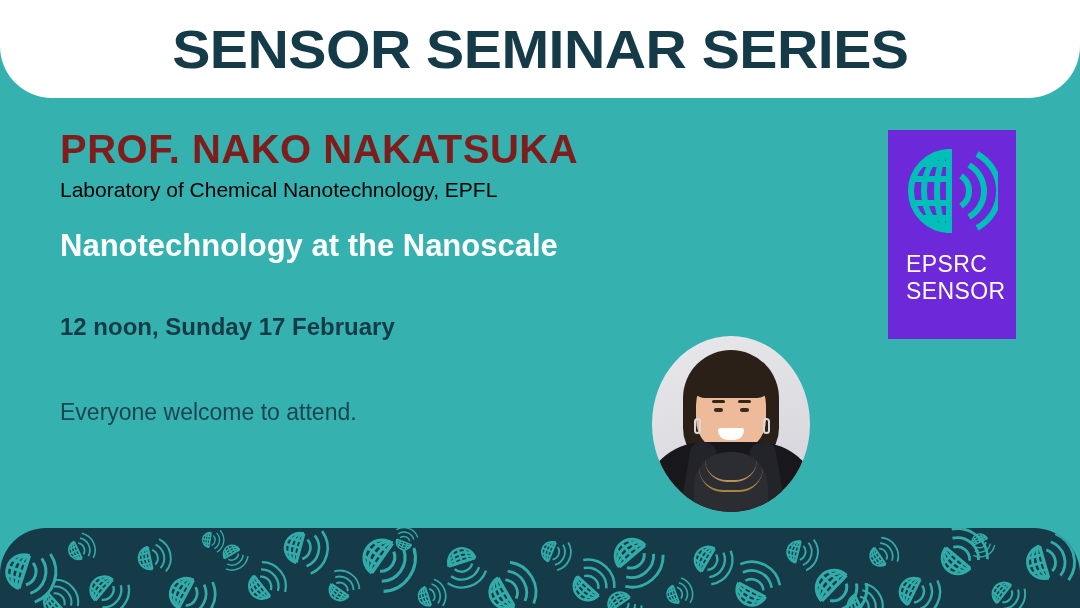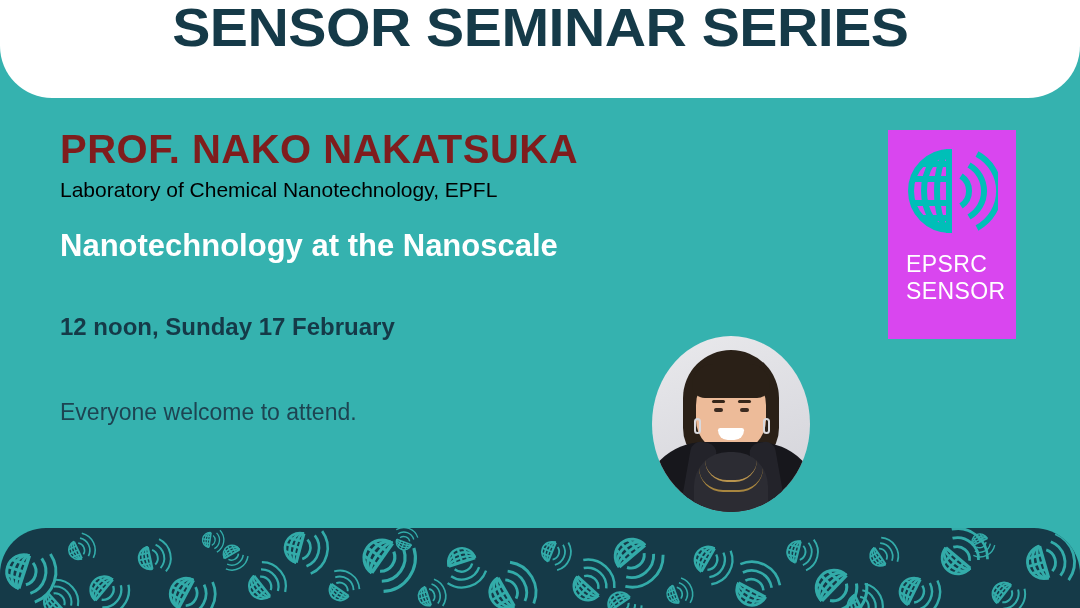--- a/index.html
+++ b/index.html
@@ -15,21 +15,21 @@
     overflow:hidden;
   }
 
   
   #header-band {
     position:absolute; left:0; top:0;
     width:1080px; height:98px;
     background:#ffffff;
     border-bottom-left-radius:52px;
     border-bottom-right-radius:52px;
-    display:flex; justify-content:center;
+    display:flex; align-items:center; justify-content:center;
   }
   #series-title {
     font-size:54px;
     font-weight:900;
     color:#153a48;
     letter-spacing:-0.5px;
     transform:scaleX(1.06);
     white-space:nowrap;
     line-height:1;
   }
@@ -175,21 +175,21 @@
     border-radius:4px;
   }
   #portrait .earring-l { left:42px; }
   #portrait .earring-r { right:40px; }
 
   
   #epsrc-logo {
     position:absolute;
     left:888px; top:130px;
     width:128px; height:209px;
-    background:#d946ef;
+    background:#6d28d9;
     padding:17px 0 0 18px;
   }
   #epsrc-logo .mark {
     width:92px; height:88px;
     position:relative;
   }
   #epsrc-logo .mark svg { display:block; }
   #epsrc-logo .logo-text {
     margin-top:16px;
     color:#ffffff;

